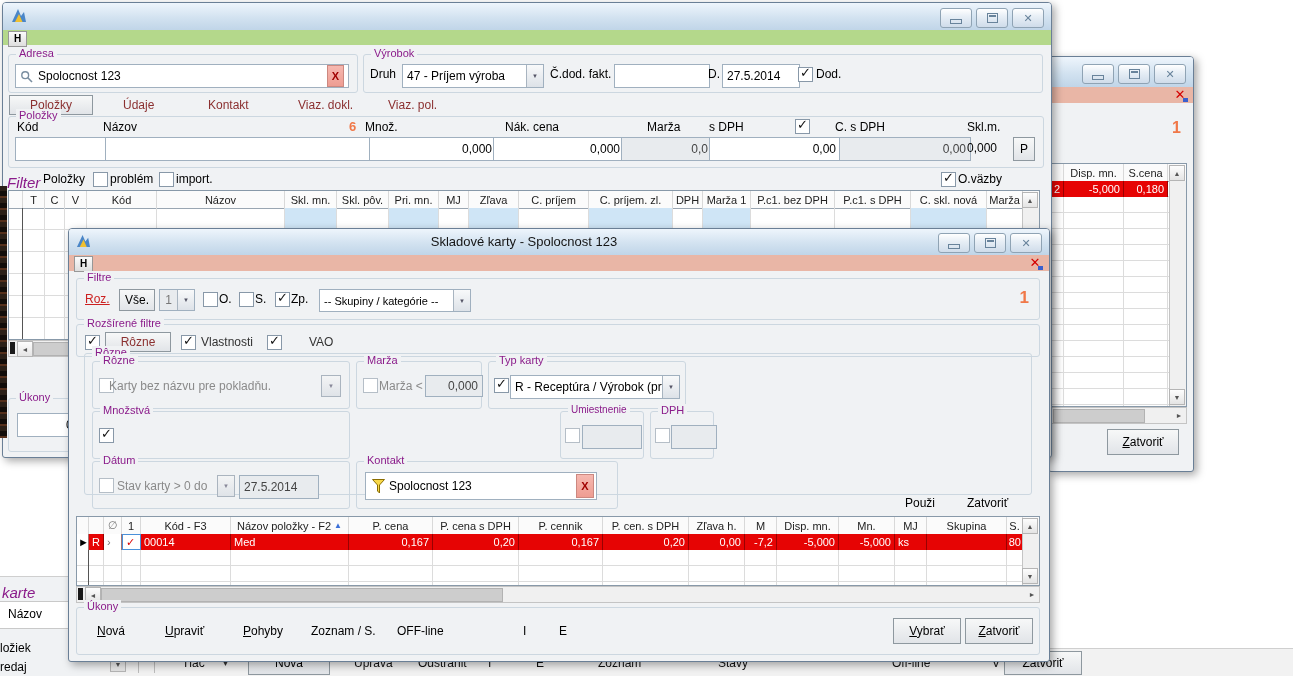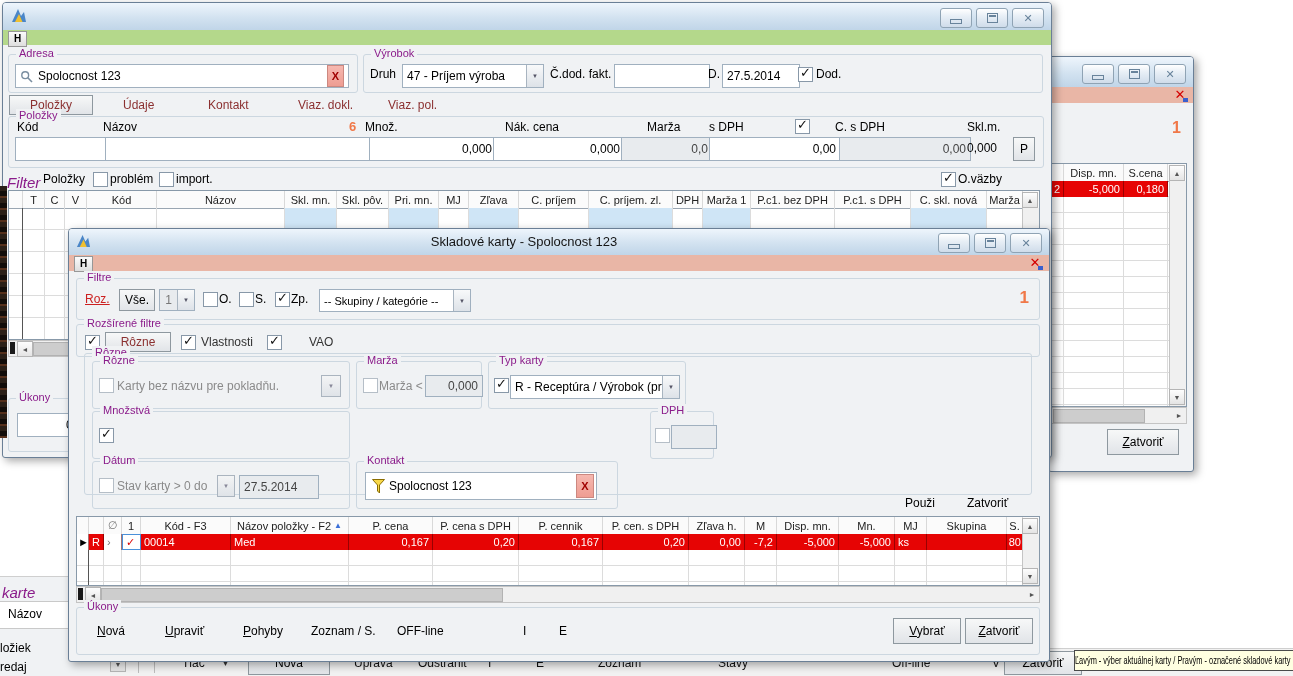--- a/index.html
+++ b/index.html
@@ -426,21 +426,21 @@
       <span class="lbl" style="left:232px;top:10px;color:#333;">VAO</span>
     </div>
 
     <div class="gb" style="left:15px;top:124px;width:946px;height:140px;">
       <span class="gb-l">Rôzne</span>
     </div>
 
     <div class="gb" style="left:23px;top:132px;width:256px;height:46px;">
       <span class="gb-l">Rôzne</span>
       <span class="cb dim" style="left:6px;top:16px;"></span>
-      <span class="glbl" style="left:24px;top:17px;">Karty bez názvu pre pokladňu.</span>
+      <span class="glbl" style="left:16px;top:17px;">Karty bez názvu pre pokladňu.</span>
       <span class="arrbtn" style="left:228px;top:13px;">
           <span>▼</span>
         </span>
     </div>
     <div class="gb" style="left:287px;top:132px;width:124px;height:46px;">
       <span class="gb-l">Marža</span>
       <span class="cb dim" style="left:6px;top:16px;"></span>
       <span class="glbl" style="left:22px;top:17px;">Marža &lt;</span>
       <div class="inp num dis" style="left:68px;top:13px;width:48px;height:20px;">
           <span>0,000</span>
@@ -453,20 +453,27 @@
         <span class="ctext">R - Receptúra / Výrobok (prie</span>
           <span class="arrbox">
             <span>▼</span>
           </span>
       </div>
     </div>
 
     <div class="gb" style="left:23px;top:182px;width:256px;height:46px;">
       <span class="gb-l">Množstvá</span>
       <span class="cb on" style="left:6px;top:16px;"></span>
+    </div>
+    <div class="gb" style="left:491px;top:182px;width:82px;height:46px;">
+      <span class="gb-l" style="font-size:10px;">Umiestnenie</span>
+      <span class="cb dim" style="left:4px;top:16px;"></span>
+      <div class="inp dis" style="left:21px;top:13px;width:50px;height:22px;">
+          <span></span>
+        </div>
     </div>
     <div class="gb" style="left:581px;top:182px;width:62px;height:46px;">
       <span class="gb-l">DPH</span>
       <span class="cb dim" style="left:4px;top:16px;"></span>
       <div class="inp dis" style="left:20px;top:13px;width:36px;height:22px;">
           <span></span>
         </div>
     </div>
 
     <div class="gb" style="left:23px;top:232px;width:256px;height:46px;">
@@ -586,16 +593,13 @@
       <span class="lbl" style="left:482px;top:16px;">E</span>
       <div class="btn" style="left:816px;top:10px;width:66px;height:24px;">
           <span class="u1">Vybrať</span>
         </div>
       <div class="btn" style="left:888px;top:10px;width:66px;height:24px;">
           <span class="u1">Zatvoriť</span>
         </div>
     </div>
   </div>
 
-  <div class="tooltip">
-    <span>Ľavým - výber aktuálnej karty / Pravým - označené skladové karty</span>
-  </div>
 </div>
 
 </body></html>

